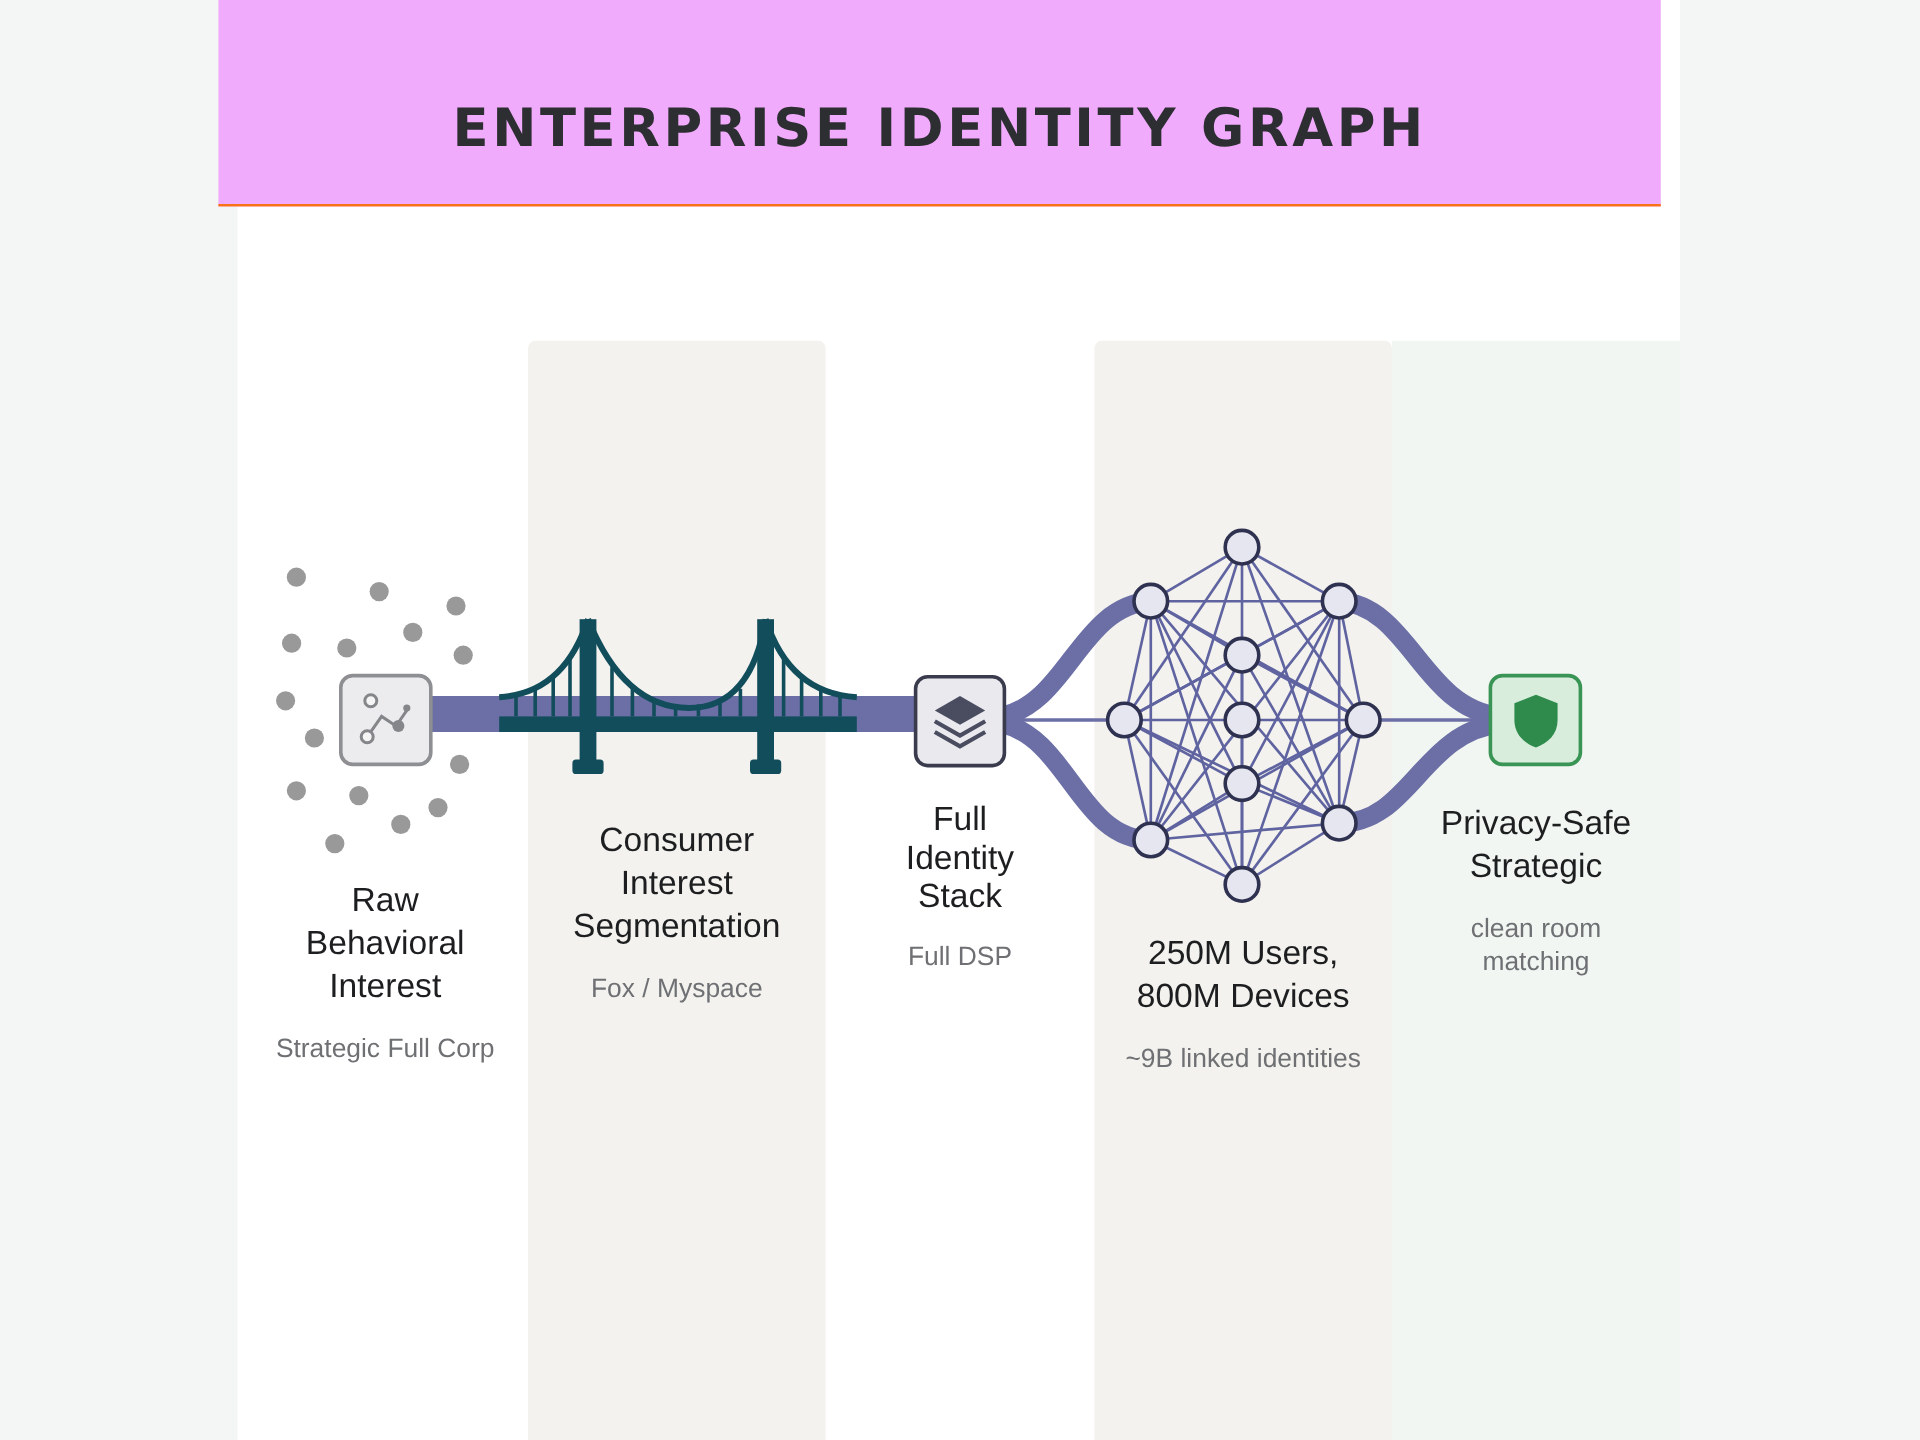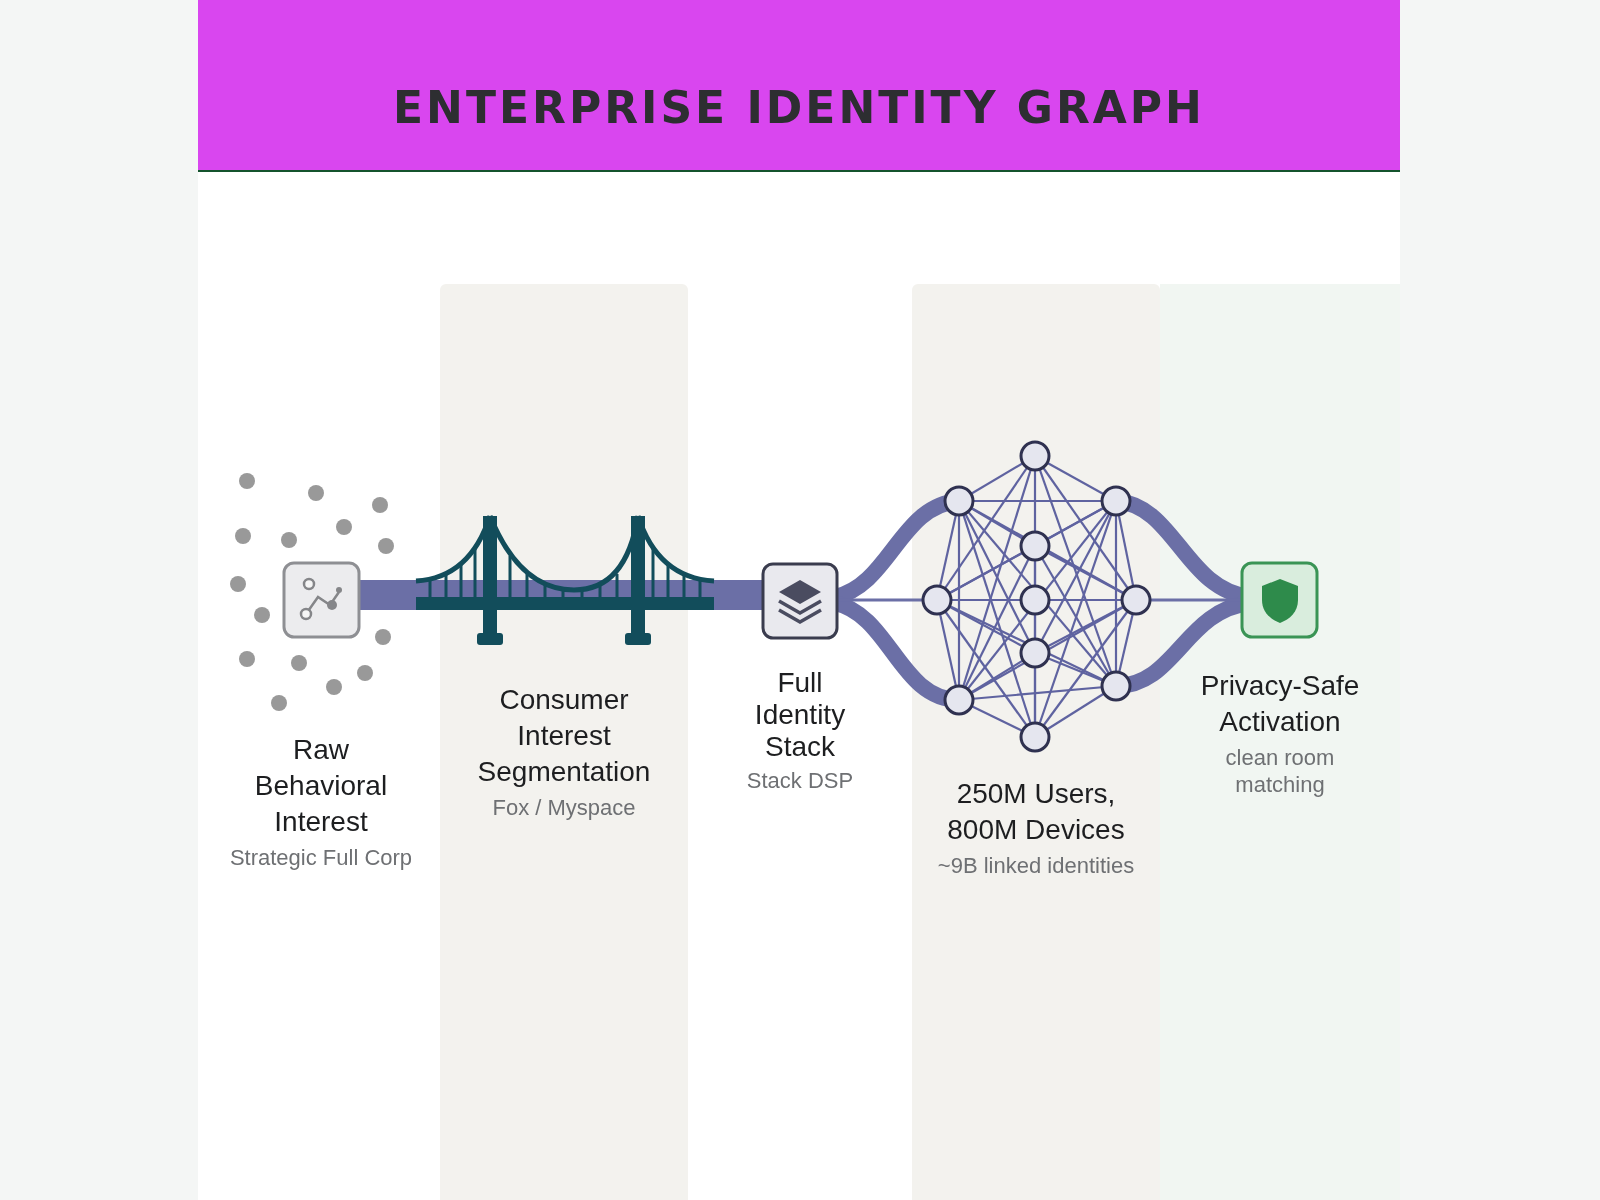--- a/index.html
+++ b/index.html
@@ -2,33 +2,33 @@
 <html><head>
 <meta charset="utf-8">
 <style>
   html, body { margin:0; padding:0; }
   body {
     width:1600px; height:1200px; position:relative; overflow:hidden;
     background:#f4f6f5;
     font-family:"Liberation Sans", "DejaVu Sans", sans-serif;
   }
   .panel { position:absolute; left:198px; top:0; width:1202px; height:1200px; background:#ffffff; }
-  .header { position:absolute; left:198px; top:0; width:1202px; height:170px; background:#d946ef; border-bottom:2px solid #14532d; }
+  .header { position:absolute; left:182px; top:0; width:1202px; height:170px; background:#f0abfc; border-bottom:2px solid #f97316; }
   .title {
     position:absolute; left:0; right:0; top:82px; text-align:center;
     font-family:"DejaVu Sans", sans-serif; font-weight:bold; font-size:44px;
     letter-spacing:3px; color:#2d2e31;
   }
   .col { position:absolute; top:284px; bottom:0; }
   .col-beige { background:#f3f2ee; border-radius:6px 6px 0 0; }
   .col-green { background:#f1f6f2; }
   svg.diagram { position:absolute; left:0; top:0; width:1600px; height:1200px; }
   .label { position:absolute; text-align:center; transform:translateX(-50%); }
   .label .main { font-size:28px; line-height:36px; color:#1d1e20; white-space:pre-line; }
-  .label .sub { font-size:22px; line-height:27px; color:#6e7073; margin-top:4px; white-space:pre-line; }
+  .label .sub { font-size:22px; line-height:27px; color:#6e7073; margin-top:20px; white-space:pre-line; }
 </style>
 </head>
 <body>
 
 <div class="panel"></div>
 <div class="col col-beige" style="left:440px;width:248px;"></div>
 <div class="col col-beige" style="left:912px;width:248px;"></div>
 <div class="col col-green" style="left:1160px;width:240px;"></div>
 
 <div class="header">
@@ -186,27 +186,27 @@
   <div class="main">Consumer
 Interest
 Segmentation</div>
   <div class="sub">Fox / Myspace</div>
 </div>
 
 <div class="label" style="left:800px; top:667px;">
   <div class="main" style="line-height:32px;">Full
 Identity
 Stack</div>
-  <div class="sub">Stack DSP</div>
+  <div class="sub">Full DSP</div>
 </div>
 
 <div class="label" style="left:1036px; top:776px;">
   <div class="main">250M Users,
 800M Devices</div>
   <div class="sub">~9B linked identities</div>
 </div>
 
 <div class="label" style="left:1280px; top:668px;">
   <div class="main">Privacy-Safe
-Activation</div>
+Strategic</div>
   <div class="sub">clean room
 matching</div>
 </div>
 
 </body></html>

